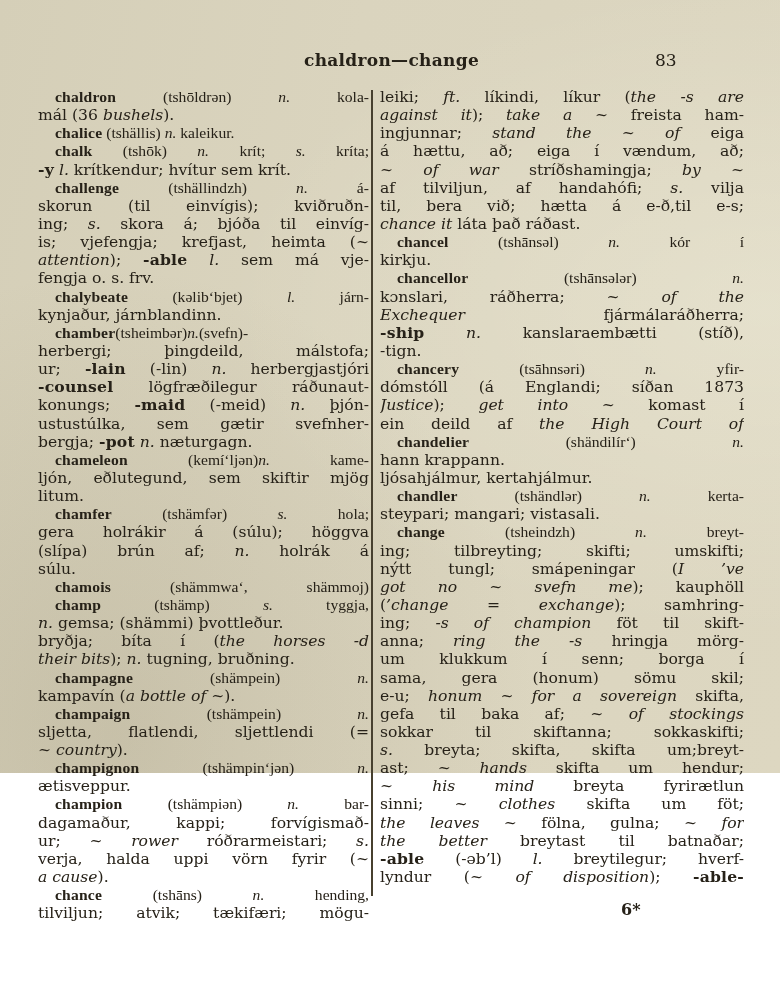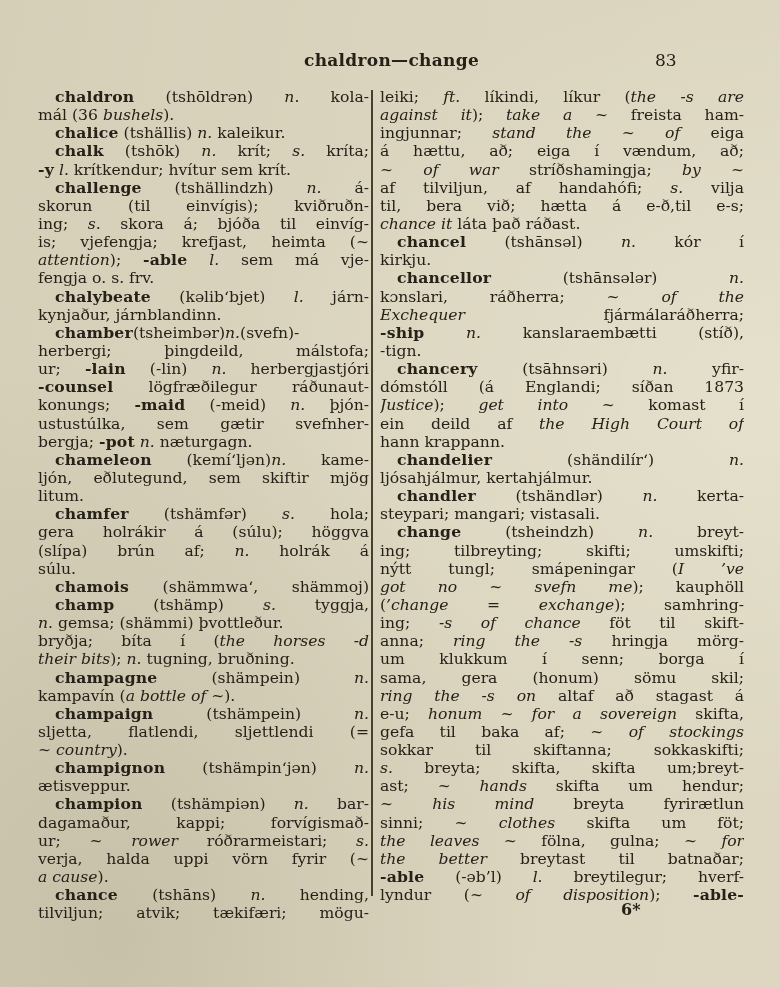--- a/index.html
+++ b/index.html
@@ -8,21 +8,21 @@
   }
   body {
     width: 780px;
     height: 987px;
     overflow: hidden;
     font-family: "DejaVu Serif", "Liberation Serif", serif;
   }
   .page {
     position: relative;
     width: 780px;
-    height: 987px;
+    height: 773px;
     background:
       radial-gradient(ellipse at 15% 95%, rgba(120,110,80,0.18) 0%, rgba(120,110,80,0) 45%),
       radial-gradient(ellipse at 98% 40%, rgba(255,255,240,0.25) 0%, rgba(255,255,240,0) 50%),
       linear-gradient(100deg, #d5cfb8 0%, #dad4be 40%, #ddd7c1 100%);
     color: #262118;
   }
   .header {
     position: absolute;
     top: 50px;
     left: 38px;
@@ -72,20 +72,21 @@
     text-align-last: justify;
     white-space: nowrap; 
     overflow: hidden;
     height: 18.15px;
   }
   .line.endpar {
     text-align-last: left;
   }
   .line.indent {
     padding-left: 17px;
+    font-family: Liberation Serif, serif;
   }
   .line b { font-weight: bold; letter-spacing: 0.2px; }
   .line i { font-style: italic; }
   .footer-mark {
     position: absolute;
     left: 621px;
     top: 900px;
     font-weight: bold;
     font-size: 16px;
   }
@@ -164,35 +165,34 @@
         <div class="line endpar">kirkju.</div>
         <div class="line indent"><b>chancellor</b> (tshānsələr) <i>n.</i></div>
         <div class="line">kɔnslari, ráðherra; ~ <i>of the</i></div>
         <div class="line"><i>Exchequer</i> fjármálaráðherra;</div>
         <div class="line"><b>-ship</b> <i>n.</i> kanslaraembætti (stíð),</div>
         <div class="line endpar">-tign.</div>
         <div class="line indent"><b>chancery</b> (tsāhnsəri) <i>n.</i> yfir-</div>
         <div class="line">dómstóll (á Englandi; síðan 1873</div>
         <div class="line"><i>Justice</i>); <i>get into</i> ~ komast í</div>
         <div class="line">ein deild af <i>the High Court of</i></div>
+        <div class="line indent"><b>chandelier</b> (shändilír‘) <i>n.</i></div>
         <div class="line endpar">hann krappann.</div>
-        <div class="line indent"><b>chandelier</b> (shändilír‘) <i>n.</i></div>
         <div class="line endpar">ljósahjálmur, kertahjálmur.</div>
         <div class="line indent"><b>chandler</b> (tshändlər) <i>n.</i> kerta-</div>
         <div class="line endpar">steypari; mangari; vistasali.</div>
         <div class="line indent"><b>change</b> (tsheindzh) <i>n.</i> breyt-</div>
         <div class="line">ing; tilbreyting; skifti; umskifti;</div>
         <div class="line">nýtt tungl; smápeningar (<i>I ’ve</i></div>
         <div class="line"><i>got no</i> ~ <i>svefn me</i>); kauphöll</div>
         <div class="line">(<i>’change = exchange</i>); samhring-</div>
-        <div class="line">ing; <i>-s of chance</i> föt til skift-</div>
+        <div class="line">ing; <i>-s of champion</i> föt til skift-</div>
         <div class="line">anna; <i>ring the -s</i> hringja mörg-</div>
         <div class="line">um klukkum í senn; borga í</div>
         <div class="line">sama, gera (honum) sömu skil;</div>
-        <div class="line"><i>ring the -s on</i> altaf að stagast á</div>
         <div class="line">e-u; <i>honum</i> ~ <i>for a sovereign</i> skifta,</div>
         <div class="line">gefa til baka af; ~ <i>of stockings</i></div>
         <div class="line">sokkar til skiftanna; sokkaskifti;</div>
         <div class="line"><i>s.</i> breyta; skifta, skifta um;breyt-</div>
         <div class="line">ast; ~ <i>hands</i> skifta um hendur;</div>
         <div class="line">~ <i>his mind</i> breyta fyrirætlun</div>
         <div class="line">sinni; ~ <i>clothes</i> skifta um föt;</div>
         <div class="line"><i>the leaves</i> ~ fölna, gulna; ~ <i>for</i></div>
         <div class="line"><i>the better</i> breytast til batnaðar;</div>
         <div class="line"><b>-able</b> (-əb’l) <i>l.</i> breytilegur; hverf-</div>

